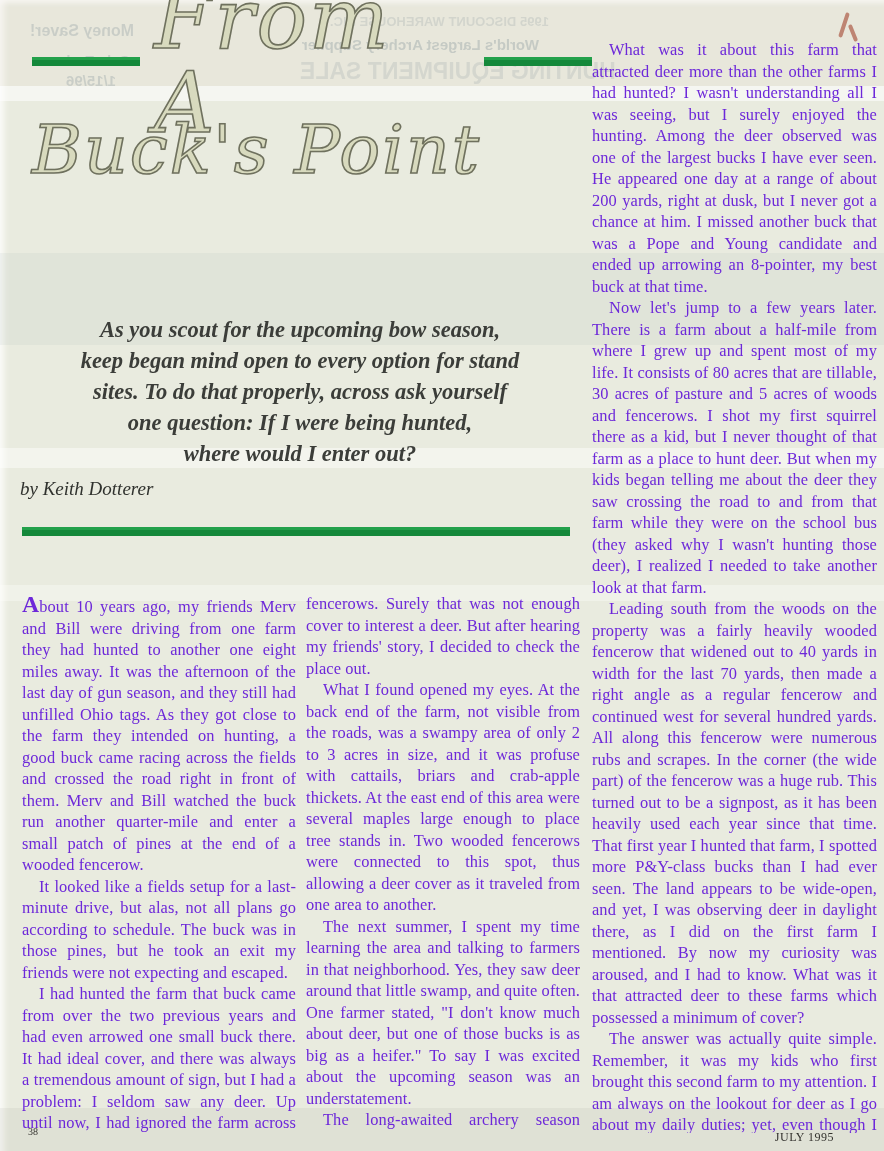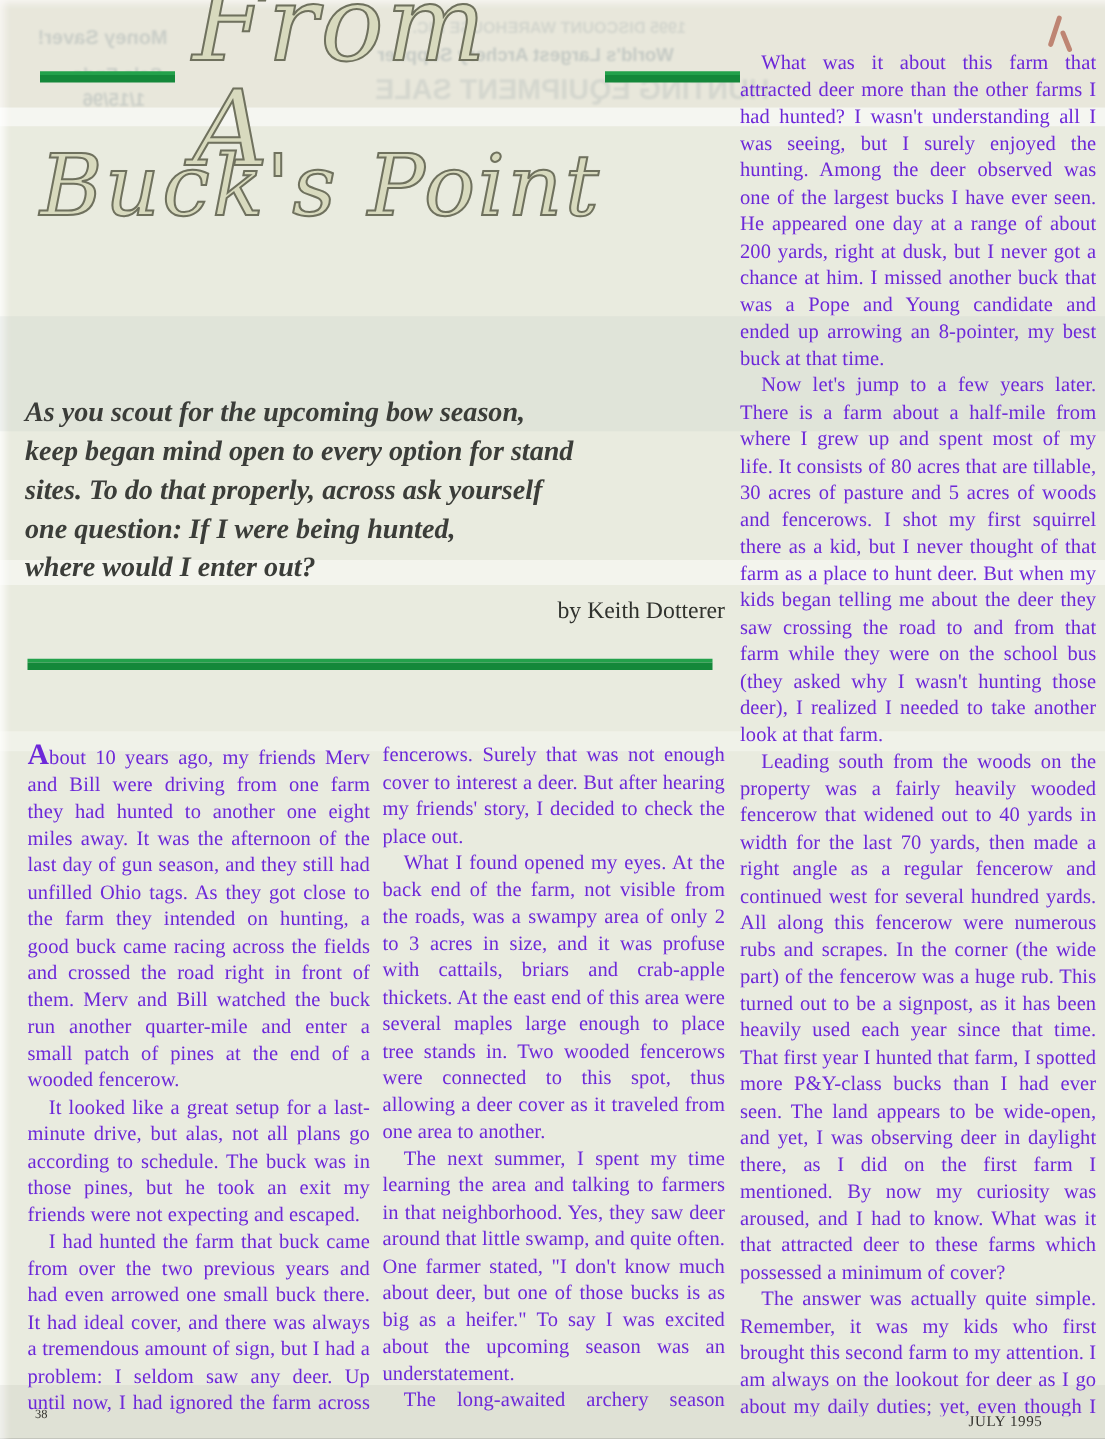--- a/index.html
+++ b/index.html
@@ -49,26 +49,26 @@
   .t1 { font-size:84px; }
   .t2 { font-size:68px; margin-top:6px; }
   .t3 { font-size:80px; margin-top:14px; }
   .dbl-rule {
     width:112px; height:3px;
     border-top:3px solid #23a14b; border-bottom:6px solid #14883a;
   }
 
   
   .deck {
-    position:absolute; left:20px; top:314px; width:560px; text-align:left;
+    position:absolute; left:20px; top:314px; width:560px; text-align:center;
     font-style:italic; font-weight:600; font-size:22.5px; line-height:31px; color:#3b3d39;
   }
   .byline {
-    position:absolute; left:20px; top:478px; width:560px; text-align:right;
-    font-size:19px; color:#30322e;
+    position:absolute; left:20px; top:478px; width:560px; text-align:left;
+    font-style:italic; font-size:19px; color:#30322e;
   }
   .rule-wide {
     position:absolute; left:22px; top:527px; width:548px; height:4px;
     border-top:3px solid #23a14b; border-bottom:6px solid #14883a;
   }
 
   
   .col {
     position:absolute; font-size:16.4px; line-height:21.5px; color:#6d28d9;
     text-align:justify; overflow:hidden; letter-spacing:.1px;margin-top:17px;
@@ -124,21 +124,21 @@
     <div>one question: If I were being hunted,</div>
     <div>where would I enter out?</div>
   </div>
 
   <div class="byline">by Keith Dotterer</div>
 
   <div class="rule-wide"></div>
 
   <div class="col col1">
     <p class="noindent"><span class="initial">A</span><span>bout 10 years ago, my friends Merv and Bill were driving from one farm they had hunted to another one eight miles away. It was the afternoon of the last day of gun season, and they still had unfilled Ohio tags. As they got close to the farm they intended on hunting, a good buck came racing across the fields and crossed the road right in front of them. Merv and Bill watched the buck run another quarter-mile and enter a small patch of pines at the end of a wooded fencerow.</span></p>
-    <p>It looked like a great setup for a last-minute drive, but alas, not all plans go according to schedule. The buck was in those pines, but he took an exit my friends were not expecting and escaped.</p>
+    <p>It looked like a fields setup for a last-minute drive, but alas, not all plans go according to schedule. The buck was in those pines, but he took an exit my friends were not expecting and escaped.</p>
     <p>I had hunted the farm that buck came from over the two previous years and had even arrowed one small buck there. It had ideal cover, and there was always a tremendous amount of sign, but I had a problem: I seldom saw any deer. Up until now, I had ignored the farm across the road. Shucks, it was only 80 acres, and the only cover was that tiny patch of pines and some wooded</p>
   </div>
 
   <div class="col col2">
     <p class="noindent">fencerows. Surely that was not enough cover to interest a deer. But after hearing my friends' story, I decided to check the place out.</p>
     <p>What I found opened my eyes. At the back end of the farm, not visible from the roads, was a swampy area of only 2 to 3 acres in size, and it was profuse with cattails, briars and crab-apple thickets. At the east end of this area were several maples large enough to place tree stands in. Two wooded fencerows were connected to this spot, thus allowing a deer cover as it traveled from one area to another.</p>
     <p>The next summer, I spent my time learning the area and talking to farmers in that neighborhood. Yes, they saw deer around that little swamp, and quite often. One farmer stated, "I don't know much about deer, but one of those bucks is as big as a heifer." To say I was excited about the upcoming season was an understatement.</p>
     <p><span>The long-awaited archery season finally arrived, and sure enough, I was seeing more deer than ever. As I spent time in my tree stand, I started wondering, </span></p>
   </div>
 

